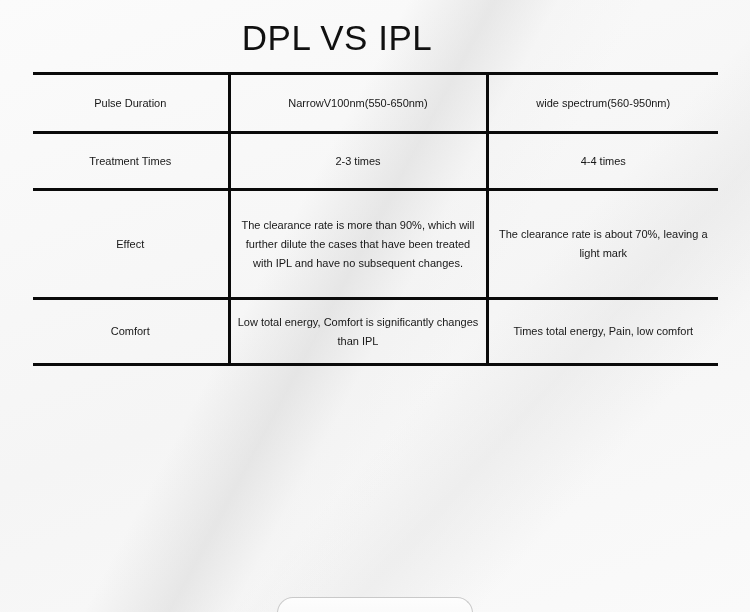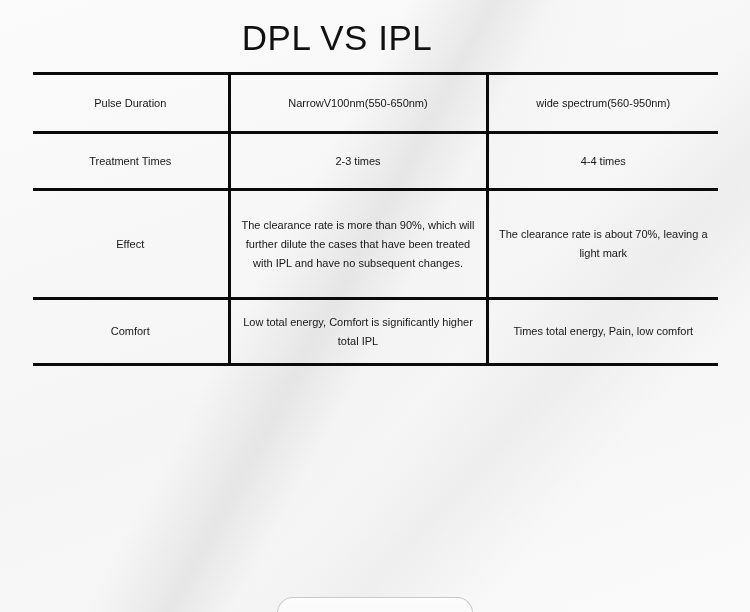--- a/index.html
+++ b/index.html
@@ -150,21 +150,21 @@
       </tr>
 
       <tr class="r-effect">
         <td class="edge-left cell-type">Effect</td>
         <td class="cell-dpl">The clearance rate is more than 90%, which will further dilute the cases that have been treated with IPL and have no subsequent changes.</td>
         <td class="edge-right cell-ipl">The clearance rate is about 70%, leaving a light mark</td>
       </tr>
 
       <tr class="r-comfort">
         <td class="edge-left cell-type">Comfort</td>
-        <td class="cell-dpl">Low total energy, Comfort is significantly higher total IPL</td>
+        <td class="cell-dpl">Low total energy, Comfort is significantly changes than IPL</td>
         <td class="edge-right cell-ipl">Times total energy, Pain, low comfort</td>
       </tr>
     </tbody>
   </table>
 
   <div id="bottom-object"></div>
 
 </div>
 
 </body></html>

